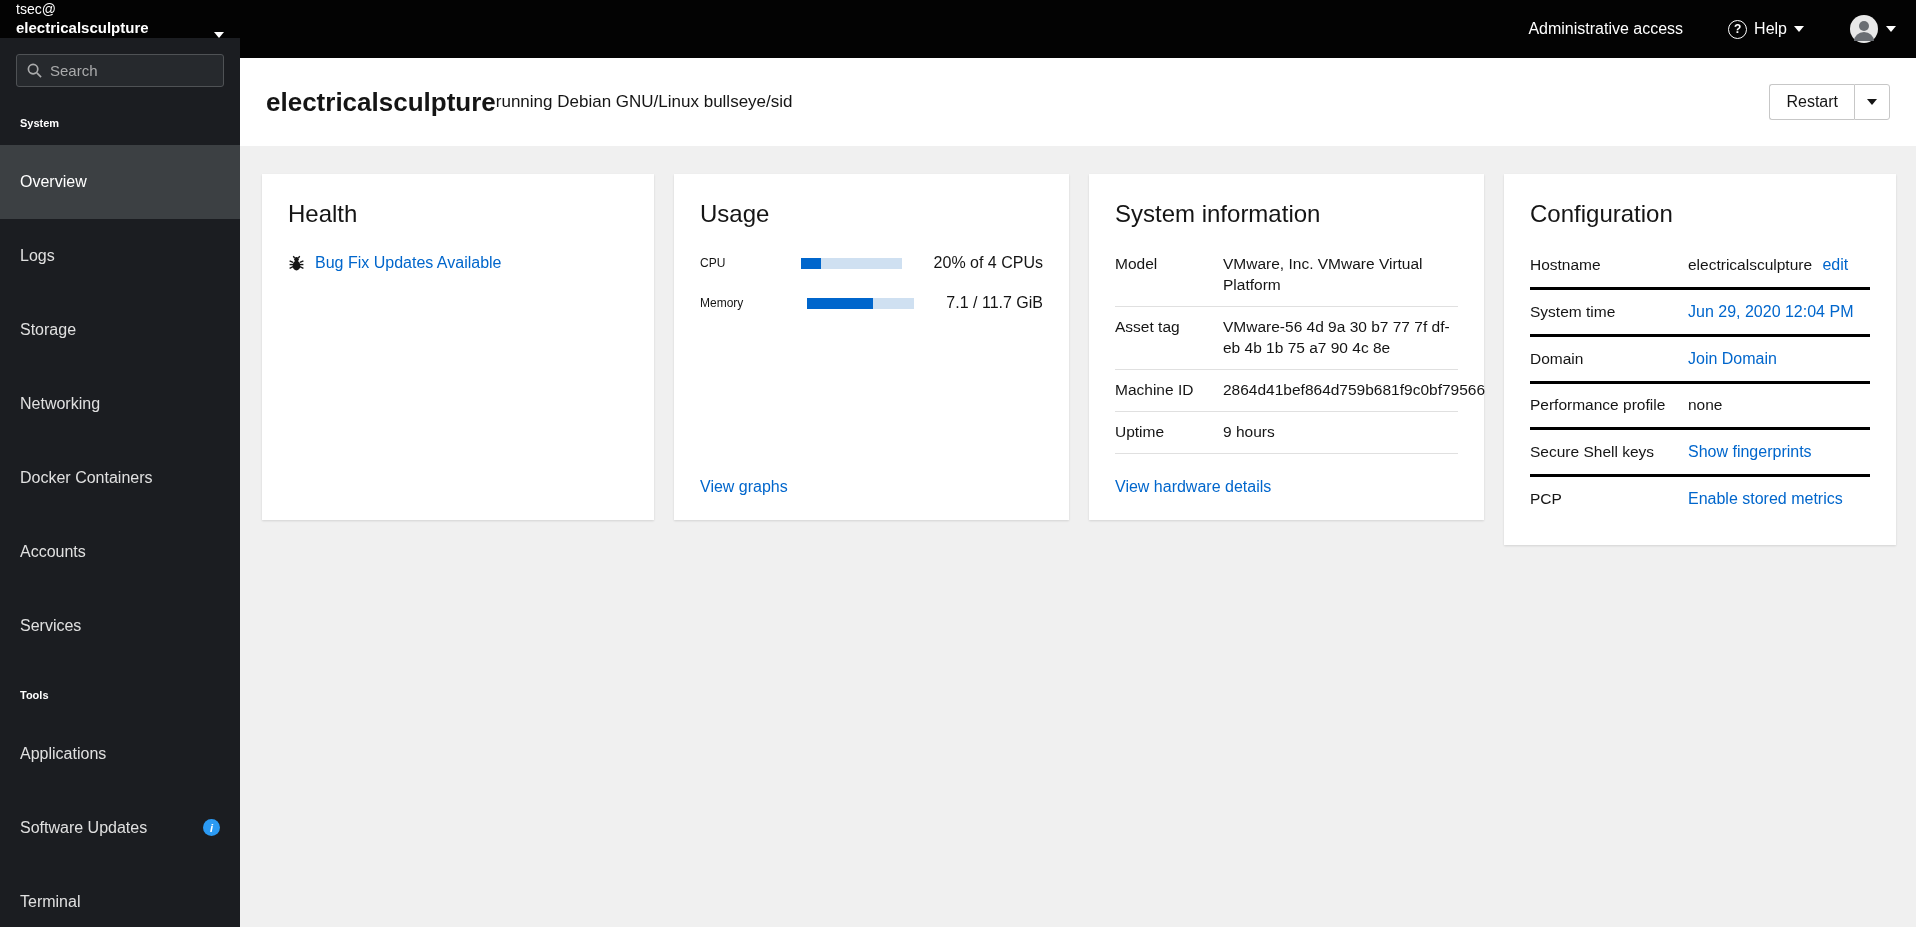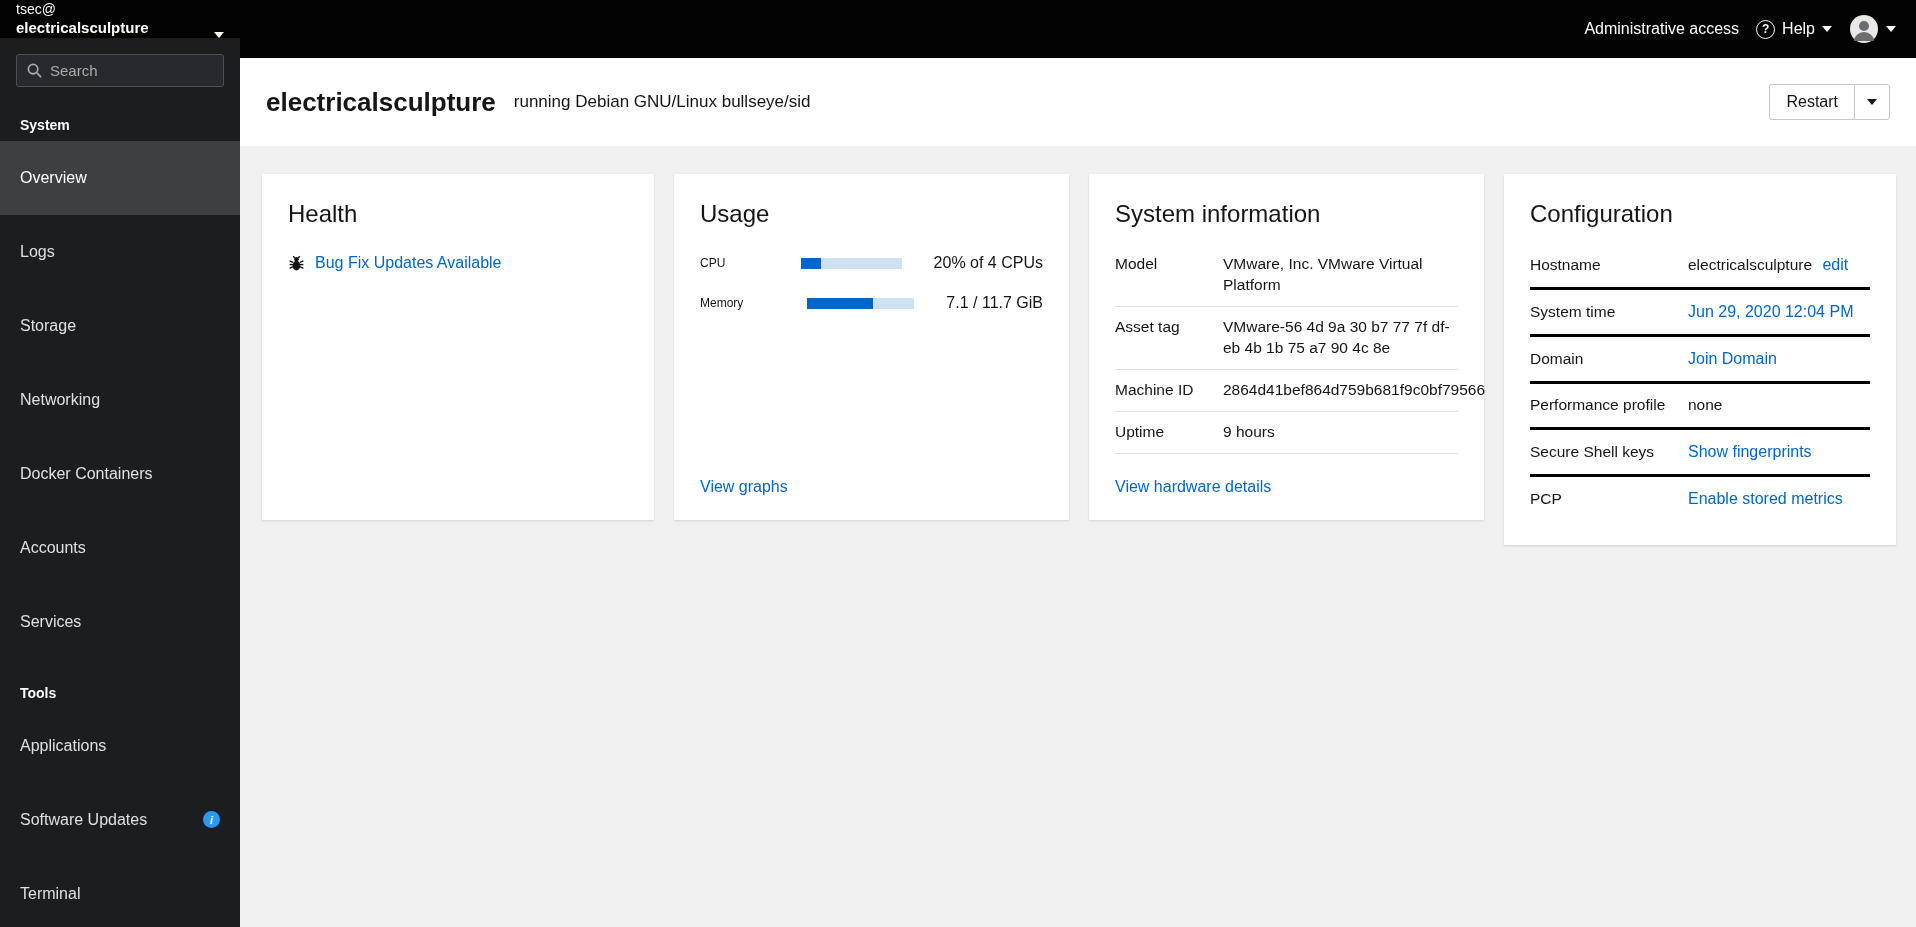--- a/index.html
+++ b/index.html
@@ -36,56 +36,56 @@
     padding: 7px 10px;
   }
   .search-box input {
     background: transparent; border: none; outline: none;
     color: #fff; font-size: 15px; width: 100%;
     font-family: "Liberation Sans", sans-serif;
   }
   .search-box input::placeholder { color: #aaabac; }
   .nav-section { margin-top: 20px; }
   .nav-section-title {
-    color: #fff; font-weight: bold; font-size: 14px;
-    padding: 6px 20px 8px 20px;
+    color: #fff; font-weight: bold; font-size: 11px;
+    padding: 6px 20px 16px 20px;
   }
   .nav-item {
     display: flex; align-items: center; justify-content: space-between;
     color: #e0e0e0; font-size: 16px; text-decoration: none;
     padding: 28px 20px; cursor: pointer;
   }
   .nav-item.active { background: #3c4043; color: #fff; }
   .info-icon {
     width: 17px; height: 17px; border-radius: 50%;
     background: #2b9af3; color: #fff; font-size: 11px; font-weight: bold;
     display: inline-flex; align-items: center; justify-content: center;
     font-style: italic;
   }
 
   
   .main-col { flex: 1; display: flex; flex-direction: column; min-width: 0; }
   .topbar {
     height: 58px; background: #030303; color: #fff;
     display: flex; align-items: center; justify-content: flex-end;
-    gap: 17px; padding: 0 20px;
+    gap: 45px; padding: 0 20px;
   }
   .topbar-item { display: flex; align-items: center; gap: 7px; cursor: pointer; font-size: 16px; }
   .help-circle {
     width: 19px; height: 19px; border: 1.5px solid #fff; border-radius: 50%;
     display: inline-flex; align-items: center; justify-content: center;
     font-size: 12px; font-weight: bold;
   }
 
   .page-header {
     height: 88px; background: #fff;
     display: flex; align-items: center; padding: 0 26px;
   }
   .host-title { font-size: 26px; font-weight: bold; }
-  .host-sub { font-size: 17px; margin-left: 18px; }
+  .host-sub { font-size: 17px; margin-left: 0; }
   .header-spacer { flex: 1; }
   .restart-group { display: flex; }
   .restart-btn {
     background: #fff; border: 1px solid #c7c7c7; border-right: none;
     border-radius: 3px 0 0 3px; padding: 8px 16px; font-size: 16px; cursor: pointer;
     font-family: "Liberation Sans", sans-serif; color: #151515;
   }
   .restart-caret-btn {
     background: #fff; border: 1px solid #c7c7c7;
     border-radius: 0 3px 3px 0; padding: 8px 12px; cursor: pointer;

